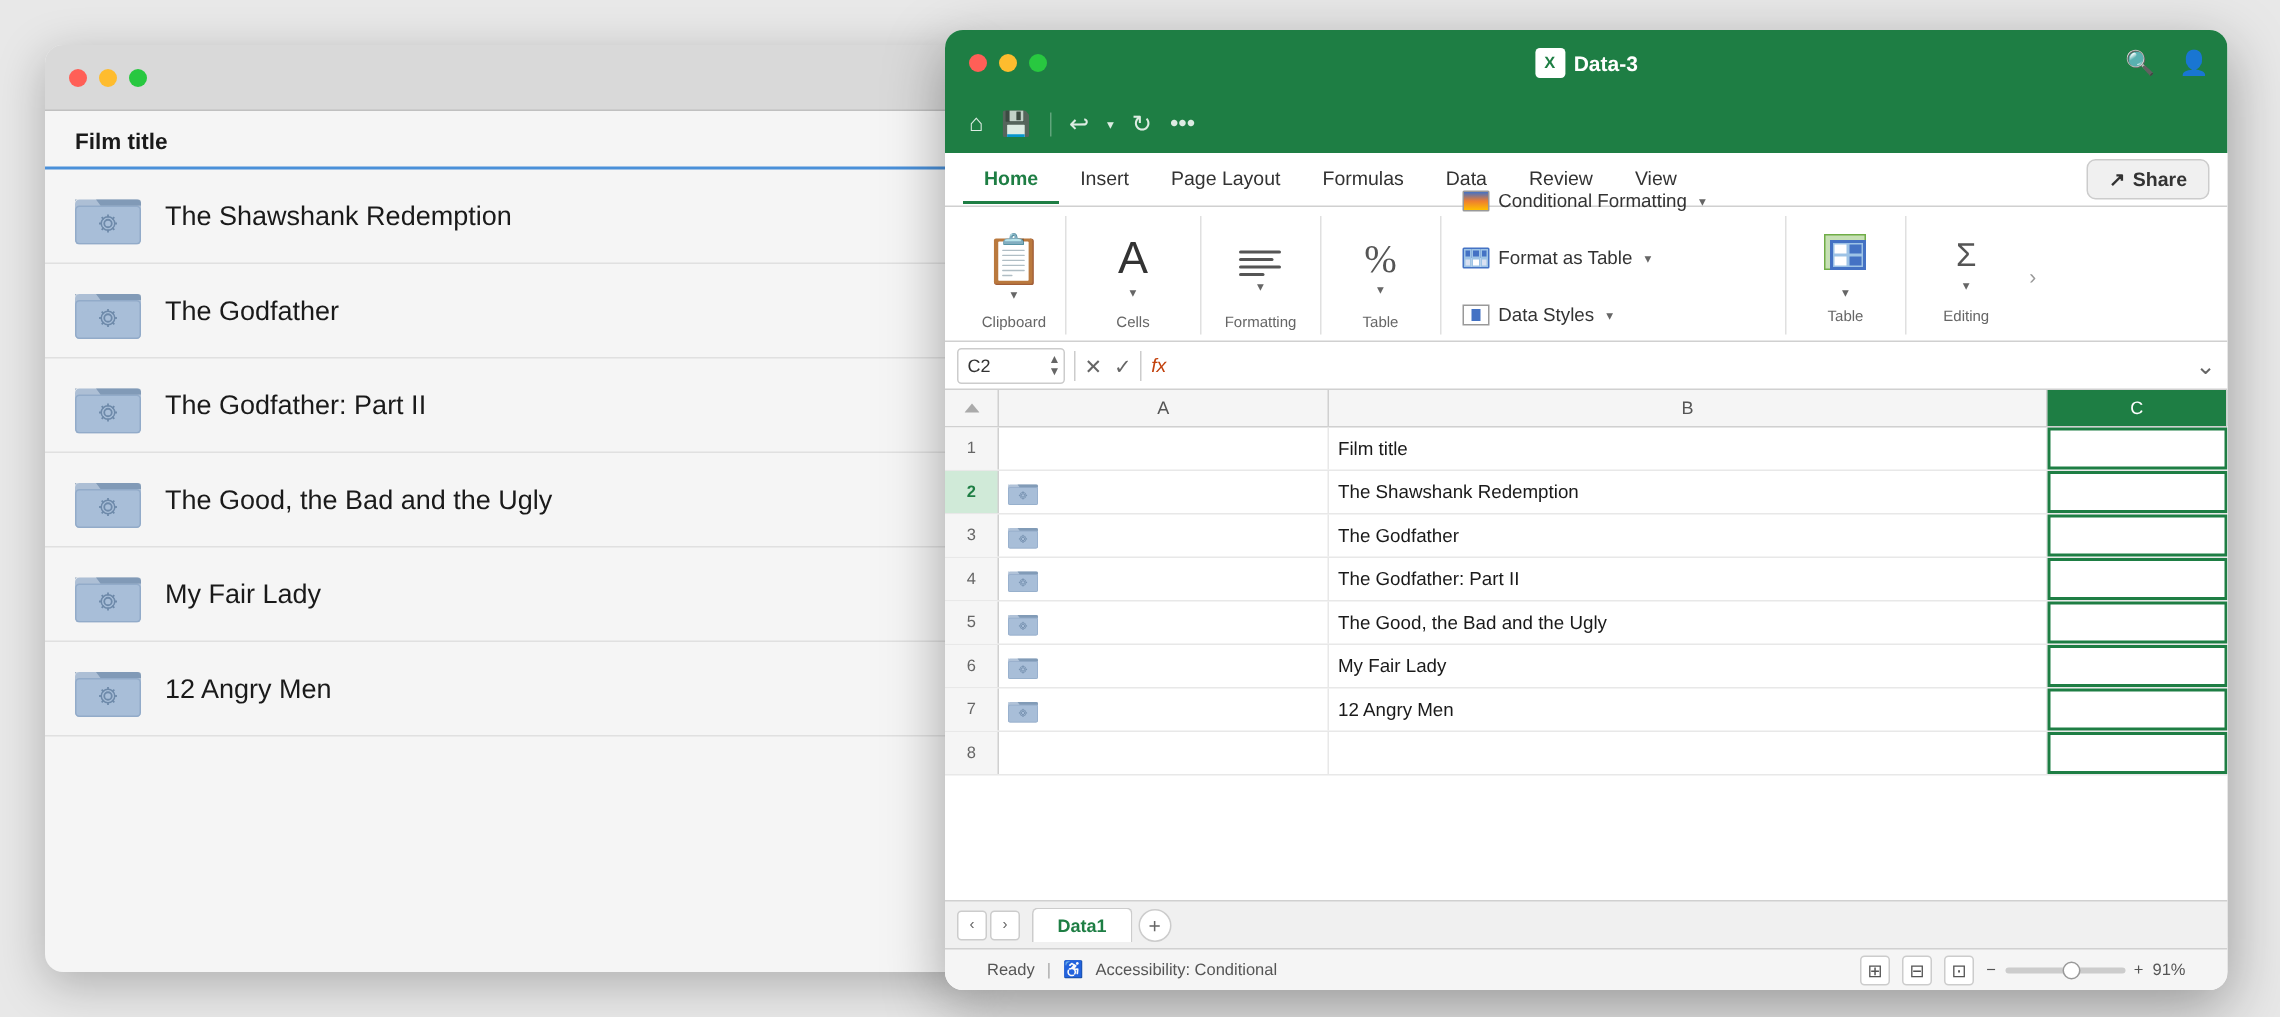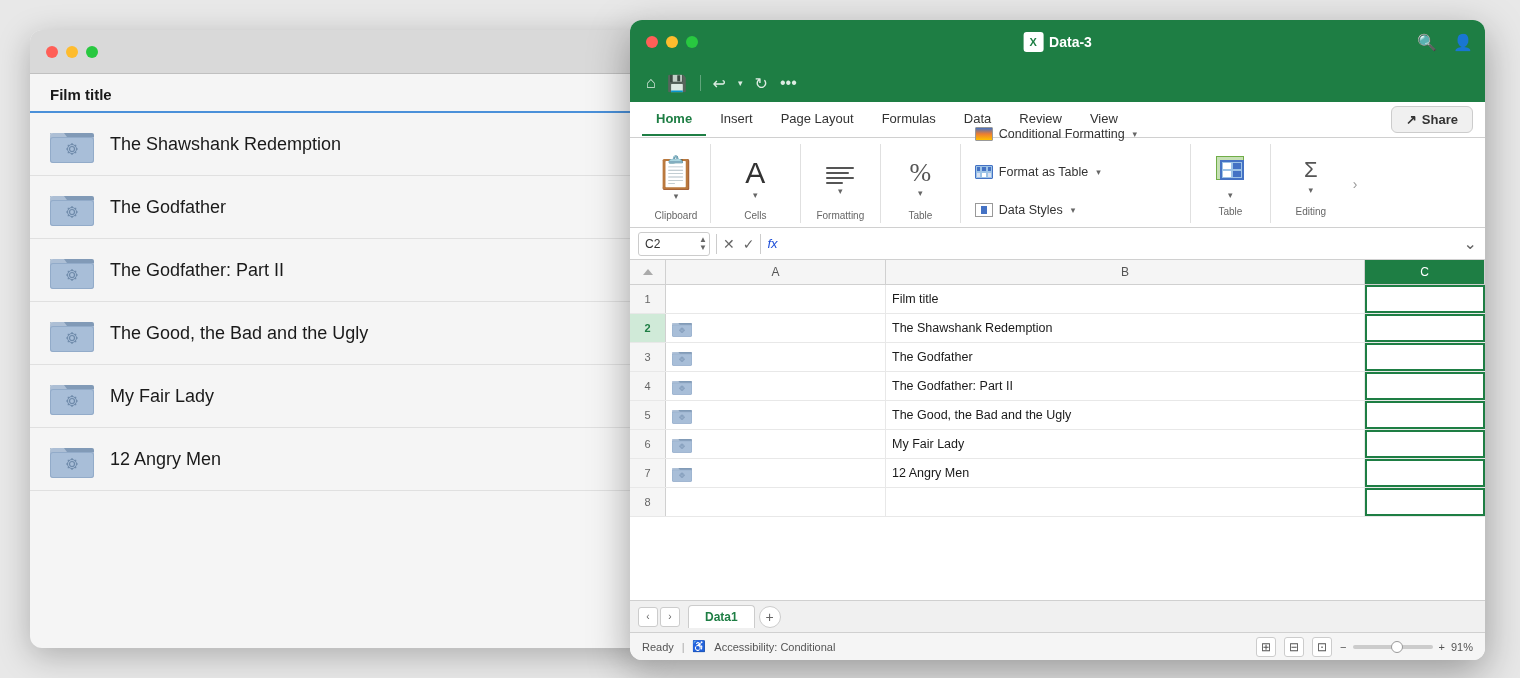--- a/index.html
+++ b/index.html
@@ -339,21 +339,21 @@
 
     .formula-icons {
       display: flex;
       gap: 8px;
       align-items: center;
       color: #666;
       font-size: 14px;
     }
 
     .formula-fx {
-      color: #1d4ed8;
+      color: #c2410c;
       font-size: 13px;
       font-style: italic;
     }
 
     .formula-input {
       flex: 1;
       height: 24px;
       border: none;
       outline: none;
       font-size: 13px;
@@ -528,21 +528,21 @@
       color: #666;
     }
 
     
     .status-bar {
       display: flex;
       align-items: center;
       height: 28px;
       background: #f5f5f5;
       border-top: 1px solid #d0d0d0;
-      padding: 0 12px;
+      padding: 0 28px;
       font-size: 11px;
       color: #555;
       gap: 8px;
     }
 
     .status-right {
       margin-left: auto;
       display: flex;
       align-items: center;
       gap: 8px;

